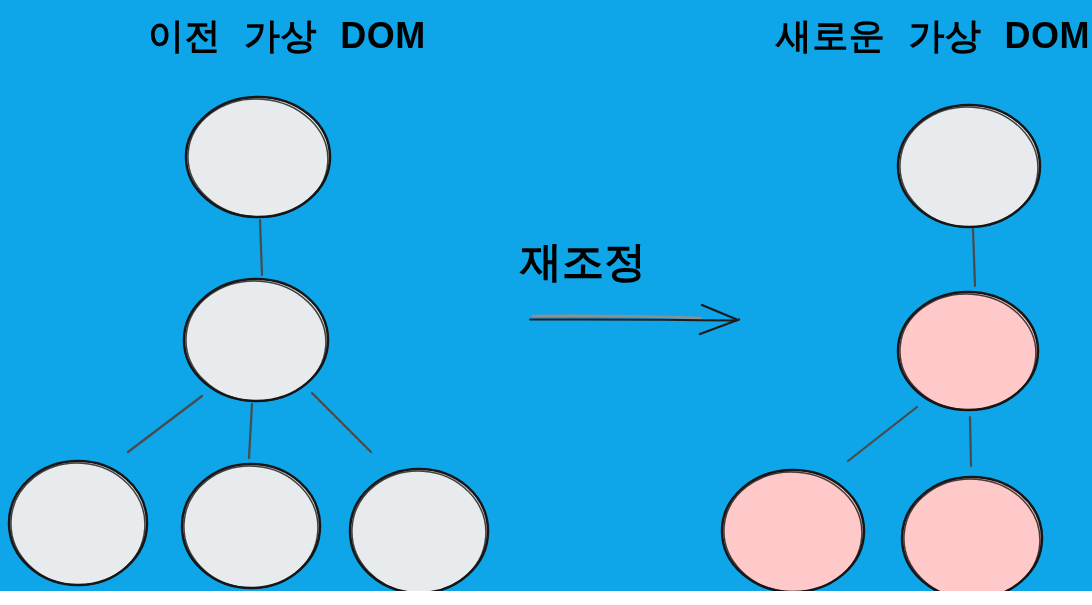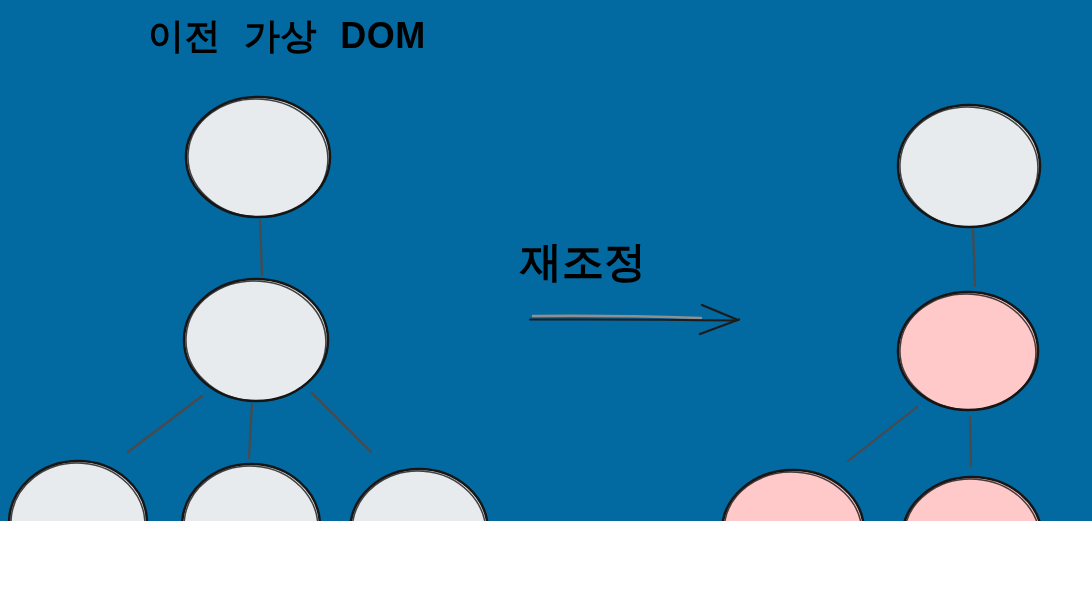--- a/index.html
+++ b/index.html
@@ -4,22 +4,22 @@
 <style>
   html, body {
     margin: 0;
     padding: 0;
     background: #ffffff;
     font-family: "Liberation Sans", sans-serif;
   }
   .canvas {
     position: relative;
     width: 1092px;
-    height: 521px;
-    background: #0369a1;
+    height: 591px;
+    background: #0ea5e9;
     overflow: hidden;
     text-decoration: underline;
   }
   .tree-title {
     position: absolute;
     top: 12px;
     font-size: 36px;
     font-weight: 700;
     color: #000000;
     letter-spacing: 0.5px;
@@ -47,20 +47,21 @@
     top: 0;
   }
 </style>
 </head>
 <body>
 
 <div class="canvas">
 
   <div class="tree-title left">이전 가상 DOM</div>
 
+  <div class="tree-title right">새로운 가상 DOM</div>
 
   <div class="arrow-label">재조정</div>
 
   <svg class="diagram" id="diagram-svg" width="1092" height="605" viewBox="0 0 1092 605">
 
     <g>
       <path d="M533 316 Q610 315 701 318" stroke="#909090" stroke-width="2.6" fill="none" stroke-linecap="round"></path>
       <path d="M530 319.5 Q640 319 736 320.5" stroke="#1c1c1c" stroke-width="2" fill="none" stroke-linecap="round"></path>
       <path d="M702 305 L738 320" stroke="#1c1c1c" stroke-width="2.4" fill="none" stroke-linecap="round"></path>
       <path d="M739 319.5 L700 334" stroke="#1c1c1c" stroke-width="2.4" fill="none" stroke-linecap="round"></path>

